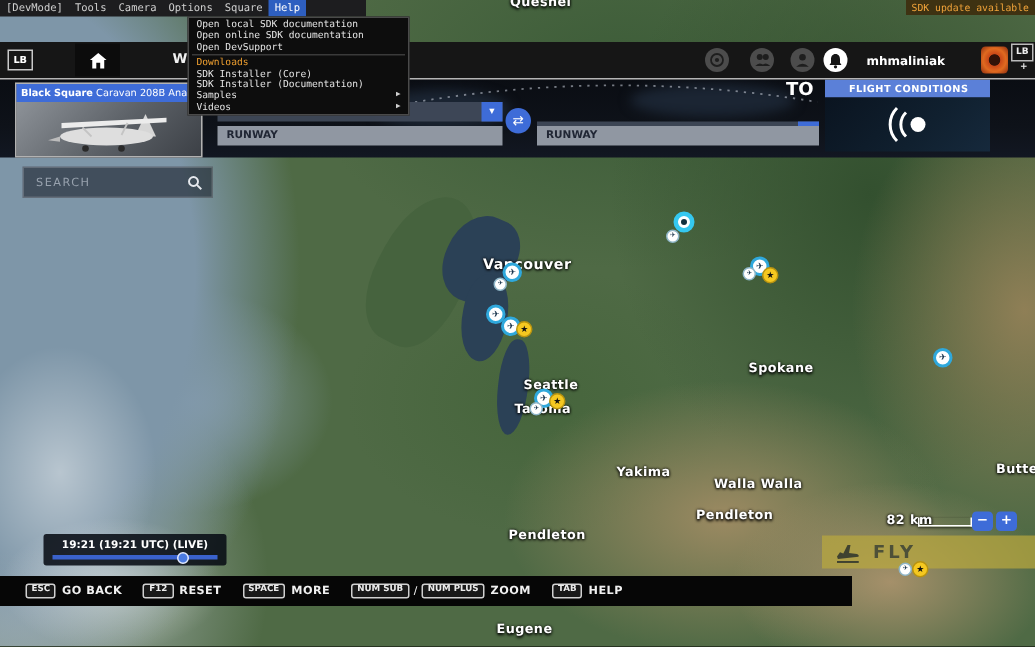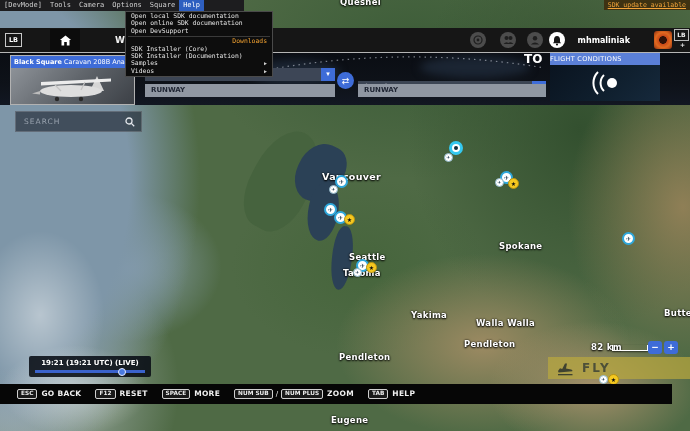--- a/index.html
+++ b/index.html
@@ -30,26 +30,26 @@
   .ap.small{width:9px;height:9px;border-width:1px;border-color:#8fb6c8;font-size:4.5px;}
   .ap.yellow{width:11px;height:11px;background:#f5c820;border:1px solid #b89310;color:#111;font-size:6px;}
   .ap.ring{width:14px;height:14px;border:3px solid #35c8f0;}
   .ap.ring::after{content:"";width:4px;height:4px;border-radius:50%;background:#12303e;}
   
   #menu-bar{left:0;top:0;width:244px;height:11px;background:#1d1d1f;z-index:6;
       display:flex;align-items:center;font-family:"DejaVu Sans Mono",monospace;font-size:7px;color:#cfcfcf;}
   .menu-item{padding:0 4px;line-height:11px;height:11px;}
   .menu-item.active{background:#2e5fc0;color:#fff;}
   #sdk-notice{right:0;top:0;height:10px;padding:0 4px;background:rgba(62,47,16,.95);
-      color:#f2a43a;font-family:"DejaVu Sans Mono",monospace;font-size:6.5px;line-height:10px;z-index:6;text-decoration:underline;}
+      color:#f2a43a;font-family:"DejaVu Sans Mono",monospace;font-size:6.5px;line-height:10px;z-index:6;}
   #help-menu{left:125px;top:11px;width:146px;background:#0d0d0d;border:1px solid #4a4a4a;
       z-index:7;padding:1px 0;font-family:"DejaVu Sans Mono",monospace;}
   .hm-item{height:7.4px;line-height:7.4px;font-size:6.4px;color:#e4e4e4;padding:0 5px;
       display:flex;justify-content:space-between;}
-  .hm-item.hl{color:#f0a030;justify-content:flex-end;}
+  .hm-item.hl{color:#f0a030;}
   .hm-sep{height:0;border-top:1px solid #3a3a3a;margin:1px 2px;}
   .hm-arrow{font-size:5px;color:#cfcfcf;}
   
   #header{left:0;top:28px;width:690px;height:24px;background:#161616;z-index:5;
       border-bottom:1px solid rgba(235,235,235,.75);}
   #lb-badge{left:5px;top:5px;width:15px;height:12px;border:1px solid #c8c8c8;color:#fff;
       font-size:6.5px;font-weight:bold;text-align:center;line-height:12px;}
   #home-tab{left:50px;top:1px;width:30px;height:22px;background:#0c0c0c;
       display:flex;align-items:center;justify-content:center;}
   #page-title{left:115px;top:7px;color:#f2f2f2;font-size:9px;font-weight:bold;letter-spacing:1.2px;}
@@ -74,22 +74,22 @@
   .fselect{height:13px;background:rgba(64,72,88,.94);color:#fff;font-size:7px;font-weight:bold;
       line-height:13px;padding-left:6px;box-sizing:border-box;position:relative;}
   .chev{position:absolute;right:0;top:0;width:14px;height:13px;background:#3e6cd8;color:#fff;
       text-align:center;line-height:12px;font-size:7px;}
   .frunway{height:13px;background:#9097a2;color:#202634;font-size:7px;font-weight:bold;
       line-height:13px;padding-left:6px;box-sizing:border-box;margin-top:3px;}
   #swap-btn{left:337px;top:20px;width:17px;height:17px;border-radius:50%;background:#3e6cd8;
       color:#fff;display:flex;align-items:center;justify-content:center;font-size:9px;}
   #to-label{left:524px;top:0px;color:#fff;font-size:12px;font-weight:bold;}
   #fc-panel{left:550px;top:1px;width:110px;height:48px;}
-  #fc-head{height:12px;background:#5b80d8;color:#fff;font-size:6.5px;font-weight:normal;
-      line-height:12px;padding-left:0;letter-spacing:.3px;}
+  #fc-head{height:12px;background:#5b80d8;color:#fff;font-size:6.5px;font-weight:bold;
+      line-height:12px;padding-left:16px;letter-spacing:.3px;}
   #fc-body{height:36px;background:linear-gradient(135deg,#0a1420 0%,#10202f 60%,#16293c 100%);
       display:flex;align-items:center;justify-content:center;}
   
   #search-box{left:15px;top:111px;width:125px;height:19px;background:rgba(15,20,30,.55);
       border:1px solid rgba(255,255,255,.18);z-index:3;display:flex;align-items:center;}
   #search-input{flex:1;background:transparent;border:none;outline:none;color:#dfe5ec;
       font-size:7.5px;letter-spacing:1px;padding-left:8px;font-family:"DejaVu Sans",sans-serif;}
   #search-input::placeholder{color:#98a2ae;}
   
   #time-panel{left:29px;top:356px;width:122px;height:21px;background:rgba(8,12,20,.88);
@@ -102,21 +102,21 @@
   #scale-label{left:591px;top:342px;z-index:3;}
   #scale-bracket{left:612px;top:345px;width:34px;height:5px;border-left:1.5px solid #fff;
       border-right:1.5px solid #fff;border-bottom:1.5px solid #fff;z-index:3;
       box-shadow:0 1px 2px rgba(0,0,0,.6);}
   .zoom-btn{top:341px;width:14px;height:13px;background:#3e6cd8;border-radius:3px;color:#fff;
       font-size:9px;font-weight:bold;text-align:center;line-height:13px;z-index:3;}
   #fly-btn{left:548px;top:357px;width:142px;height:22px;background:rgba(185,168,62,.72);
       z-index:3;display:flex;align-items:center;padding-left:9px;box-sizing:border-box;}
   #fly-label{color:#4d5038;font-size:12px;font-weight:bold;letter-spacing:2px;margin-left:8px;}
   
-  #bottom-bar{left:0;top:384px;width:672px;height:20px;background:#060606;z-index:5;
+  #bottom-bar{left:0;top:384px;width:568px;height:20px;background:#060606;z-index:5;
       display:flex;align-items:center;padding-left:17px;box-sizing:border-box;}
   .sc{display:flex;align-items:center;margin-right:14px;}
   .key{border:1px solid #d0d0d0;border-radius:2px;background:#191919;color:#ececec;
       font-size:5.8px;font-weight:bold;padding:1px 3px;line-height:1;}
   .sc-label{color:#f0f0f0;font-size:7.5px;font-weight:bold;margin-left:4px;letter-spacing:.3px;}
   .sc-sep{color:#fff;font-size:7px;margin:0 3px;}
 </style>
 </head>
 <body>
 

